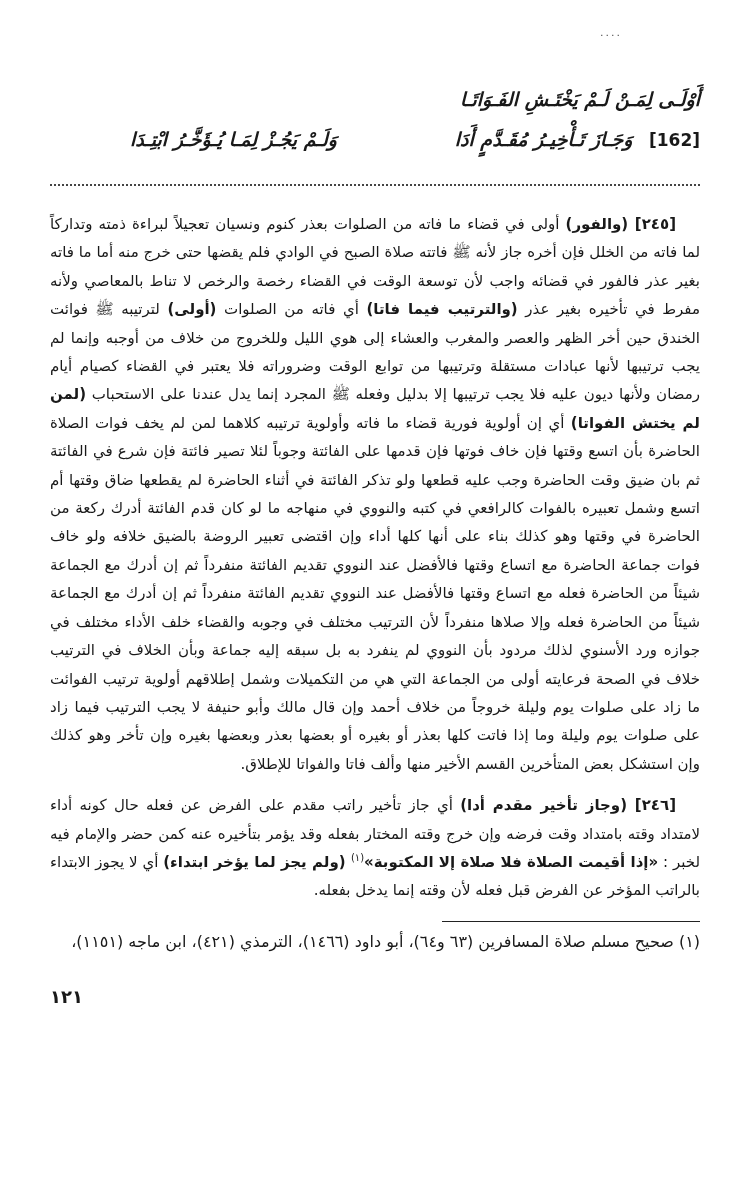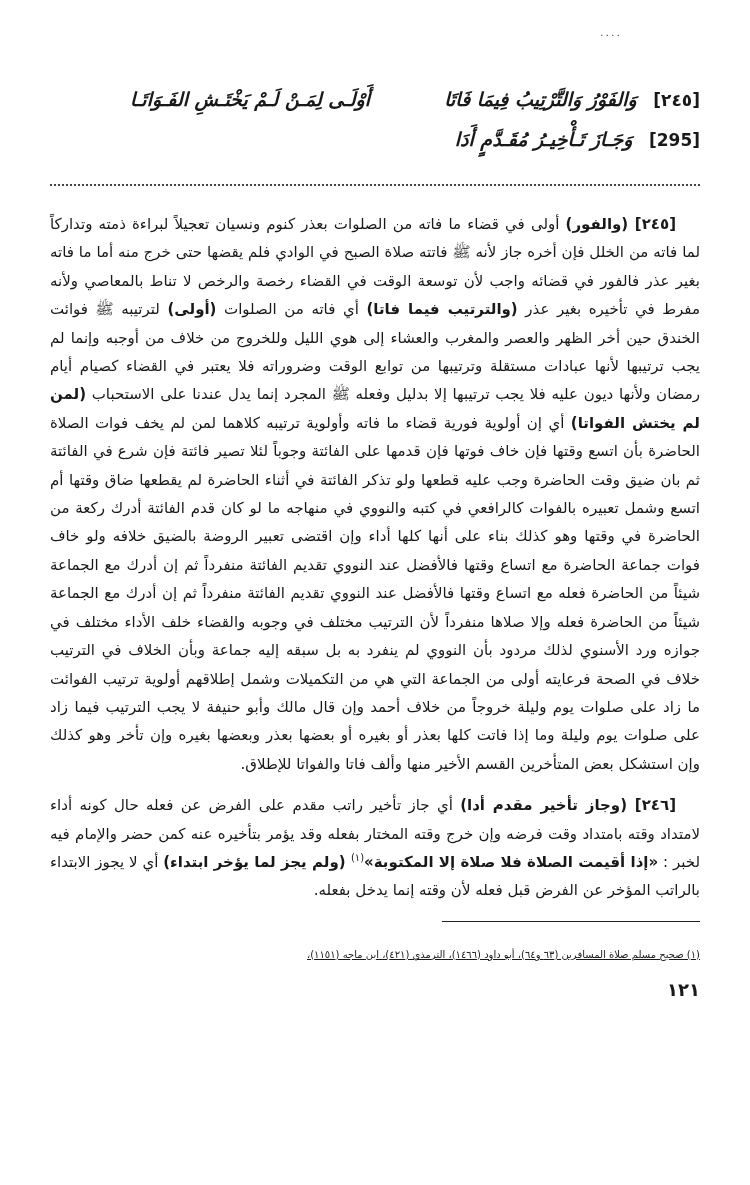--- a/index.html
+++ b/index.html
@@ -54,51 +54,48 @@
   .body-text p { margin: 13px 0 12px 0; text-indent: 24px; }
   .body-text b { font-weight: bold; }
   .body-text sup { font-size: 10px; line-height: 0; }
   
   .footnote-rule {
     margin-top: 16px;
     width: 258px;      
     border-top: 1.5px solid #222;
     height: 0;
   }
-  .footnote { margin-top: 20px; font-size: 10px; line-height: 25px; text-decoration: underline; }
+  .footnote { margin-top: 7px; font-size: 16px; line-height: 25px; }
   .footnote p { margin: 0; }
   .footnote .cont { margin-right: 42px; }
   
   .page-number {
-    margin-top: 12px;
-    text-align: right;
+    margin-top: 32px;
+    text-align: left;
     font-size: 18px;
     font-weight: bold;
   }
 </style>
 </head>
 <body>
 
 <div class="page">
 
   <div class="top-mark">....</div>
 
   <div class="verse-block">
     <div class="verse-row">
-      <span class="verse-right">
-        <span class="verse-num">[٢٤٥]</span>
-        <span class="hemistich">وَالفَوْرُ وَالتَّرْتِيبُ فِيمَا فَاتَا</span>
-      </span>
       <span class="hemistich">أَوْلَـى لِمَـنْ لَـمْ يَخْتَـشِ الفَـوَاتَـا</span>
     </div>
     <div class="verse-row">
       <span class="verse-right">
-        <span class="verse-num">[295]</span>
+        <span class="verse-num">[162]</span>
         <span class="hemistich">وَجَـازَ تَـأْخِيـرُ مُقَـدَّمٍ أَدَا</span>
       </span>
+      <span class="hemistich">وَلَـمْ يَجُـزْ لِمَـا يُـؤَخَّـرُ ابْتِـدَا</span>
     </div>
   </div>
 
   <div class="dotted-rule"></div>
 
   <div class="body-text">
     <p><b>[٢٤٥] (والفور)</b><span> أولى في قضاء ما فاته من الصلوات بعذر كنوم ونسيان تعجيلاً لبراءة ذمته وتداركاً لما فاته من الخلل فإن أخره جاز لأنه ﷺ فاتته صلاة الصبح في الوادي فلم يقضها حتى خرج منه أما ما فاته بغير عذر فالفور في قضائه واجب لأن توسعة الوقت في القضاء رخصة والرخص لا تناط بالمعاصي ولأنه مفرط في تأخيره بغير عذر </span><b>(والترتيب فيما فاتا)</b><span> أي فاته من الصلوات </span><b>(أولى)</b><span> لترتيبه ﷺ فوائت الخندق حين أخر الظهر والعصر والمغرب والعشاء إلى هوي الليل وللخروج من خلاف من أوجبه وإنما لم يجب ترتيبها لأنها عبادات مستقلة وترتيبها من توابع الوقت وضروراته فلا يعتبر في القضاء كصيام أيام رمضان ولأنها ديون عليه فلا يجب ترتيبها إلا بدليل وفعله ﷺ المجرد إنما يدل عندنا على الاستحباب </span><b>(لمن لم يختش الفواتا)</b><span> أي إن أولوية فورية قضاء ما فاته وأولوية ترتيبه كلاهما لمن لم يخف فوات الصلاة الحاضرة بأن اتسع وقتها فإن خاف فوتها فإن قدمها على الفائتة وجوباً لئلا تصير فائتة فإن شرع في الفائتة ثم بان ضيق وقت الحاضرة وجب عليه قطعها ولو تذكر الفائتة في أثناء الحاضرة لم يقطعها ضاق وقتها أم اتسع وشمل تعبيره بالفوات كالرافعي في كتبه والنووي في منهاجه ما لو كان قدم الفائتة أدرك ركعة من الحاضرة في وقتها وهو كذلك بناء على أنها كلها أداء وإن اقتضى تعبير الروضة بالضيق خلافه ولو خاف فوات جماعة الحاضرة مع اتساع وقتها فالأفضل عند النووي تقديم الفائتة منفرداً ثم إن أدرك مع الجماعة شيئاً من الحاضرة فعله مع اتساع وقتها فالأفضل عند النووي تقديم الفائتة منفرداً ثم إن أدرك مع الجماعة شيئاً من الحاضرة فعله وإلا صلاها منفرداً لأن الترتيب مختلف في وجوبه والقضاء خلف الأداء مختلف في جوازه ورد الأسنوي لذلك مردود بأن النووي لم ينفرد به بل سبقه إليه جماعة وبأن الخلاف في الترتيب خلاف في الصحة فرعايته أولى من الجماعة التي هي من التكميلات وشمل إطلاقهم أولوية ترتيب الفوائت ما زاد على صلوات يوم وليلة خروجاً من خلاف أحمد وإن قال مالك وأبو حنيفة لا يجب الترتيب فيما زاد على صلوات يوم وليلة وما إذا فاتت كلها بعذر أو بغيره أو بعضها بعذر وبعضها بغيره وإن تأخر وهو كذلك وإن استشكل بعض المتأخرين القسم الأخير منها وألف فاتا والفواتا للإطلاق.</span></p>
     <p><b>[٢٤٦] (وجاز تأخير مقدم أدا)</b><span> أي جاز تأخير راتب مقدم على الفرض عن فعله حال كونه أداء لامتداد وقته بامتداد وقت فرضه وإن خرج وقته المختار بفعله وقد يؤمر بتأخيره عنه كمن حضر والإمام فيه لخبر : </span><b>«إذا أقيمت الصلاة فلا صلاة إلا المكتوبة»</b><sup>(١)</sup><b> (ولم يجز لما يؤخر ابتداء)</b><span> أي لا يجوز الابتداء بالراتب المؤخر عن الفرض قبل فعله لأن وقته إنما يدخل بفعله.</span></p>
   </div>
 

